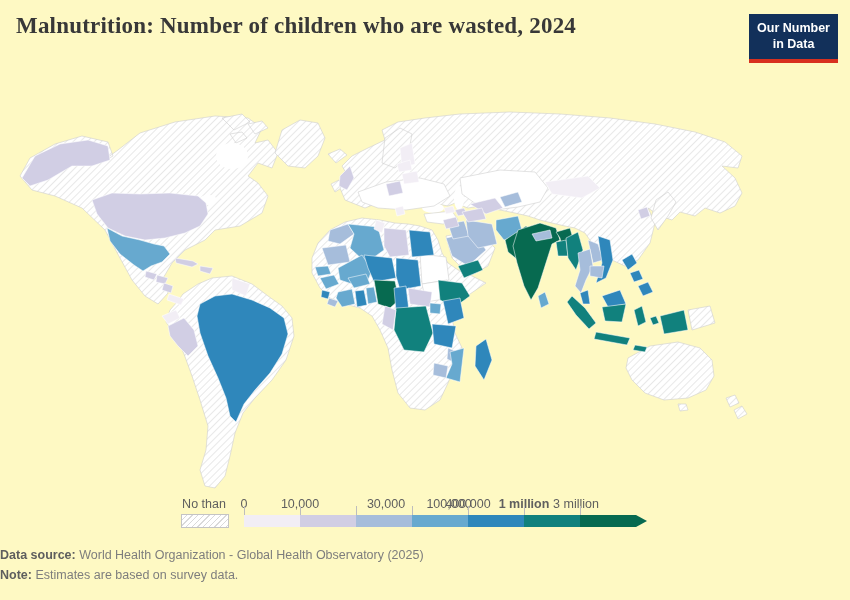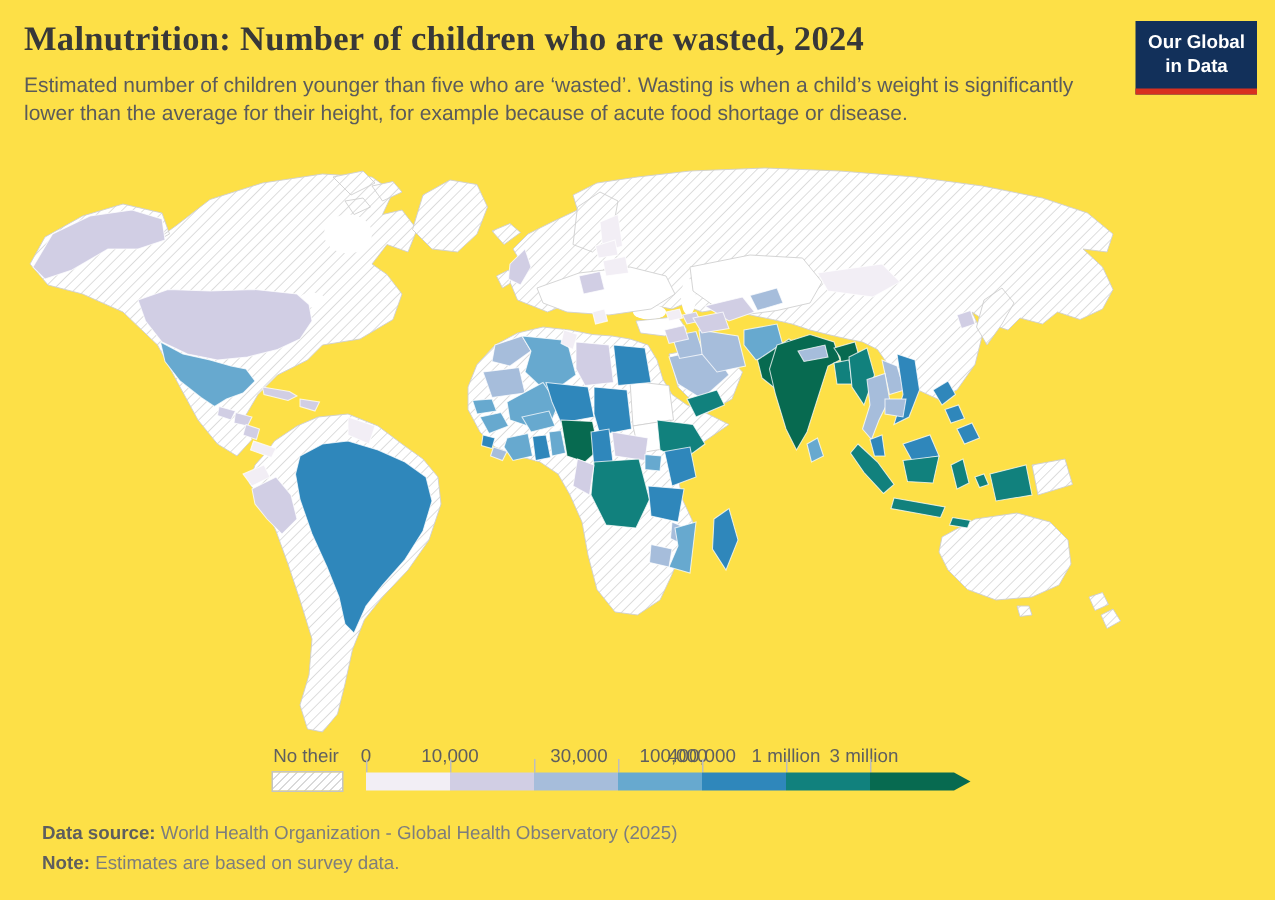--- a/index.html
+++ b/index.html
@@ -1,16 +1,16 @@
 <!DOCTYPE html>
 <html><head>
 <meta charset="utf-8">
 <style>
   html,body{margin:0;padding:0;background:#fff;}
-  #app{position:relative;width:850px;height:600px;background:#fde047;overflow:hidden;
+  #app{position:relative;width:850px;height:600px;background:#fef9c3;overflow:hidden;
        font-family:"Liberation Sans", sans-serif;}
   
   .header{position:absolute;left:16px;top:12px;width:740px;}
   .title{font-family:"Liberation Serif", serif;font-size:23px;font-weight:700;
          color:#383838;letter-spacing:.2px;line-height:1.2;}
   .subtitle{margin-top:7px;font-size:14px;color:#5b5b5b;line-height:1.42;max-width:716px;}
   .logo{position:absolute;top:14px;right:12px;background:#12305a;border-bottom:4px solid #d8301f;
         color:#fff;font-size:12.5px;font-weight:700;text-align:center;padding:6px 8px;line-height:1.3;}
   
   .mapwrap{position:absolute;left:0;top:108px;width:850px;height:387px;}
@@ -26,37 +26,36 @@
   .legend-bar .seg{width:56px;height:12px;}
   .legend-labels{position:absolute;left:244px;top:497px;width:400px;height:14px;
                  font-size:12.5px;color:#5f5f5f;}
   .legend-labels .lab{position:absolute;transform:translateX(-50%);white-space:nowrap;}
   .legend-ticks{position:absolute;left:244px;top:506px;width:400px;height:9px;}
   .legend-ticks .tick{position:absolute;width:1px;height:9px;background:#bdbdbd;}
   .legend-arrow{position:absolute;left:636px;top:515px;width:0;height:0;
                 border-top:6px solid transparent;border-bottom:6px solid transparent;
                 border-left:11px solid #076a50;}
   
-  .footer{position:absolute;left:28px;top:548px;width:818px;font-size:12.5px;color:#7d7d7d;}
+  .footer{position:absolute;left:0;top:548px;width:818px;font-size:12.5px;color:#7d7d7d;}
   .footer .row1{display:flex;justify-content:space-between;}
   .footer b{color:#5e5e5e;font-weight:700;}
   .footer .row2{margin-top:6px;}
 </style>
 </head>
 <body>
 
 <div id="app">
 
   <div class="header">
     <div class="title">Malnutrition: Number of children who are wasted, 2024</div>
-    <div class="subtitle">Estimated number of children younger than five who are ‘wasted’. Wasting is when a child’s weight is significantly lower than the average for their height, for example because of acute food shortage or disease.</div>
   </div>
 
   <div class="logo">
-    <div>Our Global</div>
+    <div>Our Number</div>
     <div>in Data</div>
   </div>
 
   <div class="mapwrap">
     <svg width="850" height="387" viewBox="0 0 850 387">
       <defs>
         <pattern id="hatch" width="5" height="5" patternUnits="userSpaceOnUse" patternTransform="rotate(45)">
           <rect width="5" height="5" fill="#ffffff"></rect>
           <line x1="0" y1="0" x2="0" y2="5" stroke="#d6d6d6" stroke-width="1.1"></line>
         </pattern>
@@ -196,29 +195,29 @@
           <path d="M630,165 l9,-3 l4,9 l-9,3 Z"></path>
           <path d="M638,178 l10,-4 l5,10 l-10,4 Z"></path>
         </g>
         <path d="M545,74 L588,68 L600,80 L582,90 L552,86 Z" fill="#f2eef5"></path>
         <path d="M638,102 l9,-3 l3,9 l-9,3 Z" fill="#d1cee4"></path>
       </g>
     </svg>
   </div>
 
   <div class="legend">
-    <div class="nodata-label">No their</div>
+    <div class="nodata-label">No than</div>
     <div class="nodata-swatch" style="pointer-events:auto;"></div>
     <div class="legend-labels">
         <span class="lab" style="left: 0px;">0</span>
         <span class="lab" style="left: 56px;">10,000</span>
         <span class="lab" style="left: 112px; margin-left: 30px;">30,000</span>
         <span class="lab" style="left: 168px; margin-left: 37px;">100,000</span>
         <span class="lab" style="left: 224px;">400,000</span>
-        <span class="lab" style="left: 280px;">1 million</span>
+        <span class="lab" style="left: 280px; font-weight: bold;">1 million</span>
         <span class="lab" style="left: 332px;">3 million</span>
       </div>
     <div class="legend-ticks">
         <div class="tick" style="left: 0px;"></div>
         <div class="tick" style="left: 56px;"></div>
         <div class="tick" style="left: 112px;"></div>
         <div class="tick" style="left: 168px;"></div>
         <div class="tick" style="left: 224px;"></div>
         <div class="tick" style="left: 280px;"></div>
         <div class="tick" style="left: 336px;"></div>

